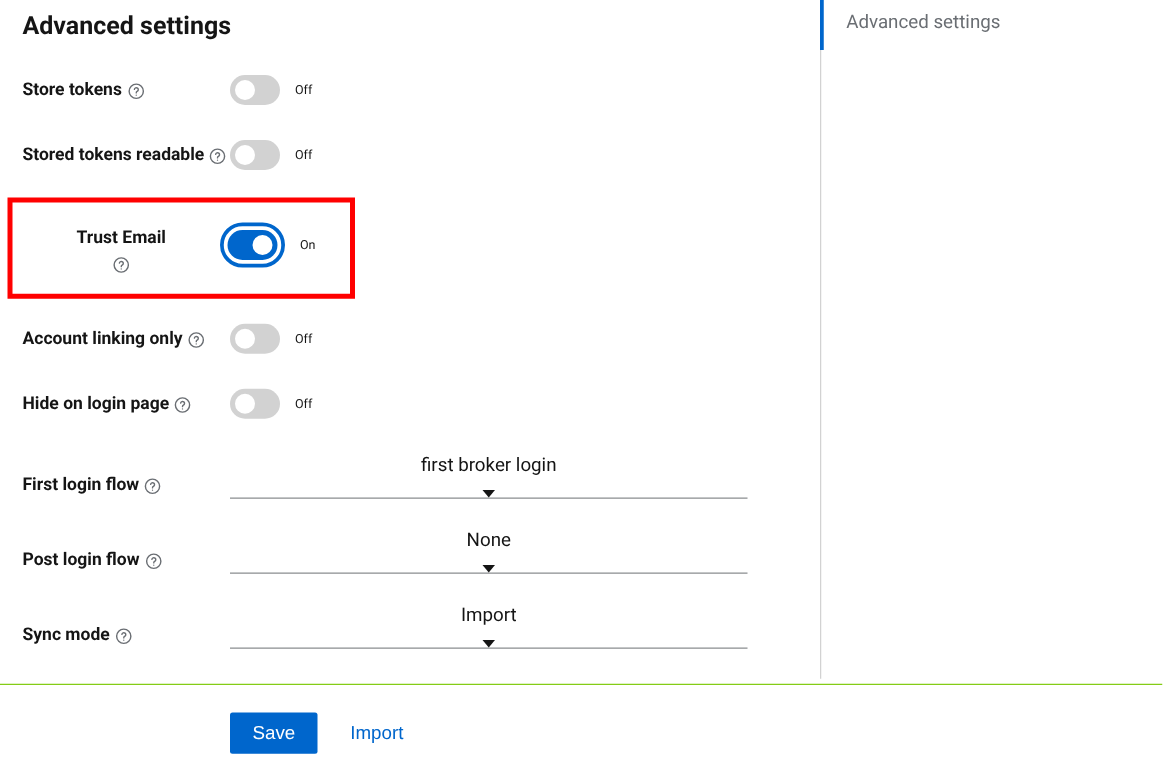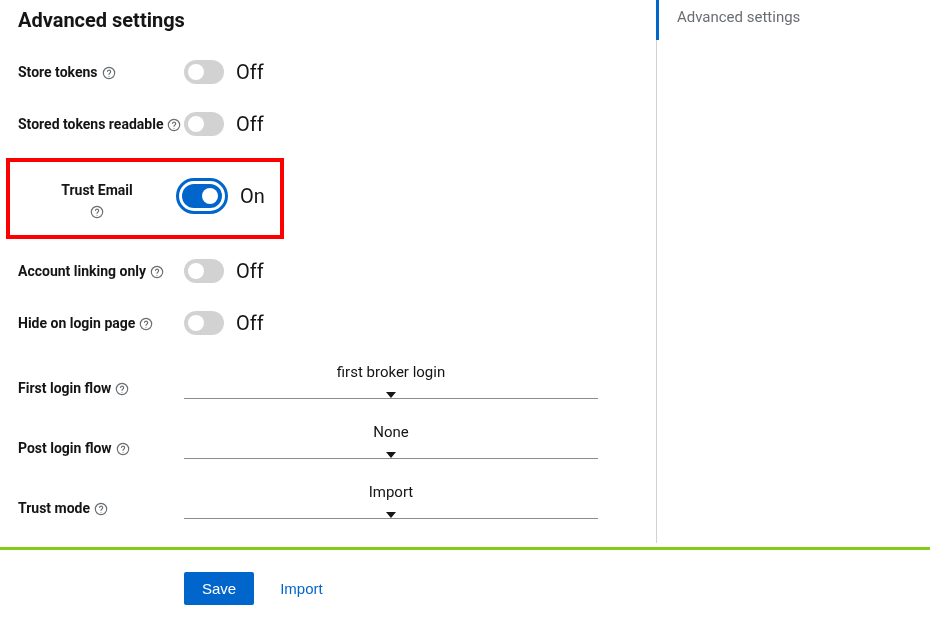--- a/index.html
+++ b/index.html
@@ -105,21 +105,21 @@
       left: auto;
       right: 4px;
     }
     .toggle-outline {
       border: 3px solid #0066cc;
       border-radius: 18px;
       padding: 3px;
       display: inline-flex;
     }
     .toggle-state {
-      font-size: 20px;
+      font-size: 10px;
       color: #151515;
     }
     .highlight-row {
       border: 4px solid #ff0000;
       margin-left: -12px;
       padding: 16px 6px 16px 8px;
       margin-bottom: 20px;
       margin-top: -6px;
       width: 278px;
     }
@@ -145,21 +145,21 @@
       flex-direction: column;
     }
     .select .caret {
       width: 0;
       height: 0;
       border-left: 5px solid transparent;
       border-right: 5px solid transparent;
       border-top: 6px solid #151515;
     }
     .footer {
-      border-top: 3px solid #84cc16;
+      border-top: 1px solid #84cc16;
       padding: 22px 0 0 184px;
       margin-top: 4px;
       display: flex;
       align-items: center;
       gap: 22px;
     }
     .btn-primary {
       background: #0066cc;
       color: #fff;
       border: none;
@@ -320,21 +320,21 @@
         </span>
       </div>
       <div class="select">
         <span>None</span>
         <span class="caret"></span>
       </div>
     </div>
 
     <div class="row select-row">
       <div class="label-col">
-        <span class="label-text">Trust mode</span>
+        <span class="label-text">Sync mode</span>
         <span class="help-icon">
           <svg viewBox="0 0 16 16" fill="none" stroke="currentColor" stroke-width="1.3">
               <circle cx="8" cy="8" r="6.5"></circle>
               <path d="M6.3 6.2a1.8 1.8 0 1 1 2.5 2c-.6.3-.8.7-.8 1.3" stroke-linecap="round"></path>
               <circle cx="8" cy="11.6" r="0.6" fill="currentColor" stroke="none"></circle>
             </svg>
         </span>
       </div>
       <div class="select">
         <span>Import</span>

